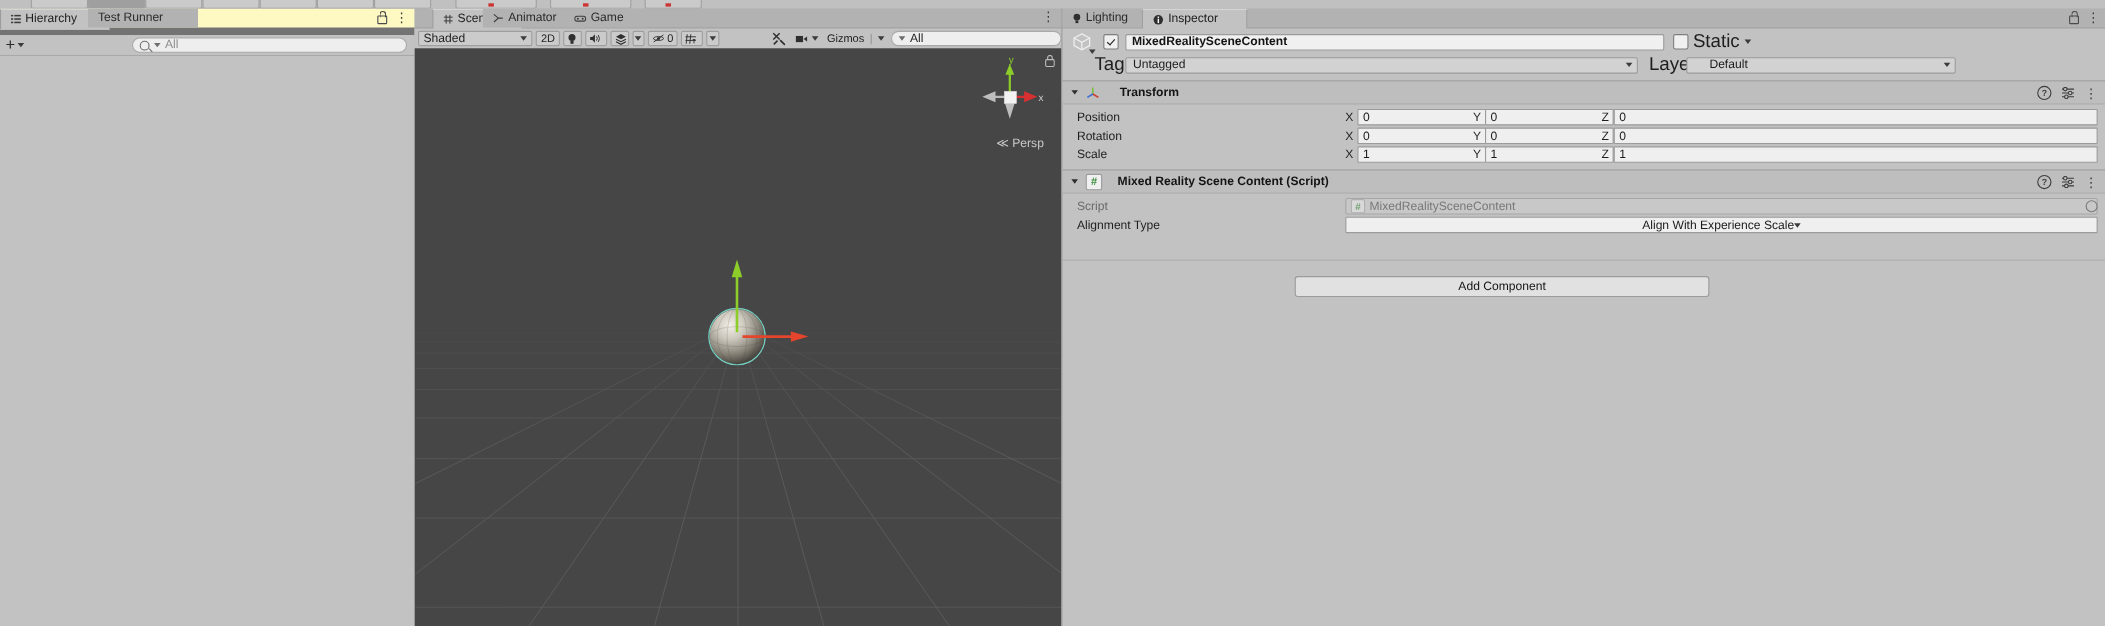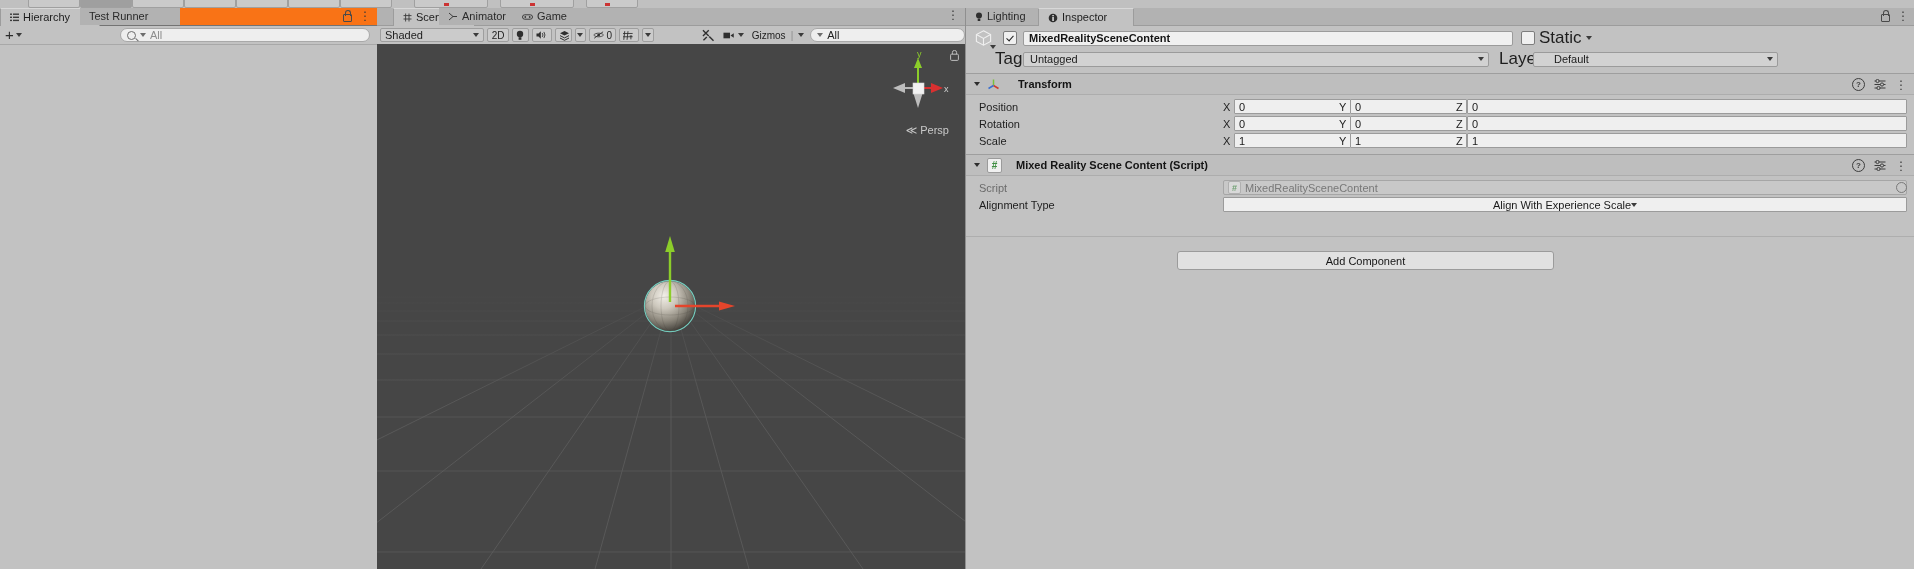--- a/index.html
+++ b/index.html
@@ -15,21 +15,21 @@
   
   .topstrip{position:absolute;left:0;top:0;width:1914px;height:8px;background:#c0c0c0;border-bottom:1px solid #9a9a9a;overflow:hidden;}
   .tb-btn{position:absolute;top:-14px;height:20px;background:#cacaca;border:1px solid #a0a0a0;border-radius:2px;}
   .tb-red{position:absolute;top:3px;width:5px;height:3px;background:#c33;}
 
   
   .panel{position:absolute;background:#c2c2c2;}
 
   
   .hier{left:0;top:8px;width:377px;height:561px;border-right:1px solid #8f8f8f;background:#c2c2c2;}
-  .tabrow{position:relative;height:17px;background:#f97316;border-bottom:1px solid #737373;}
+  .tabrow{position:relative;height:17px;background:#fef9c3;border-bottom:7px solid #737373;}
   .tab{position:absolute;top:0;height:17px;line-height:17px;padding:0 9px;font-size:11px;color:#1d1d1d;display:flex;align-items:center;gap:4px;}
   .tab.active{background:#c2c2c2;border-left:1px solid #9c9c9c;border-right:1px solid #9c9c9c;border-top:1px solid #d8d8d8;border-bottom:1px solid #c2c2c2;}
   .tab.inactive{background:#b2b2b2;color:#2a2a2a;}
   .tabicons{position:absolute;right:6px;top:2px;display:flex;gap:8px;align-items:center;}
   .lockicon{width:9px;height:11px;position:relative;}
   .lockicon:before{content:"";position:absolute;left:1px;top:4px;width:7px;height:6px;border:1px solid #4a4a4a;border-radius:1px;}
   .lockicon:after{content:"";position:absolute;left:2.5px;top:0px;width:4px;height:5px;border:1px solid #4a4a4a;border-bottom:none;border-radius:3px 3px 0 0;}
   .kebab{color:#3a3a3a;font-size:12px;line-height:10px;letter-spacing:0;}
 
   .hier-toolbar{position:relative;height:18px;background:#c2c2c2;border-bottom:1px solid #a8a8a8;}

